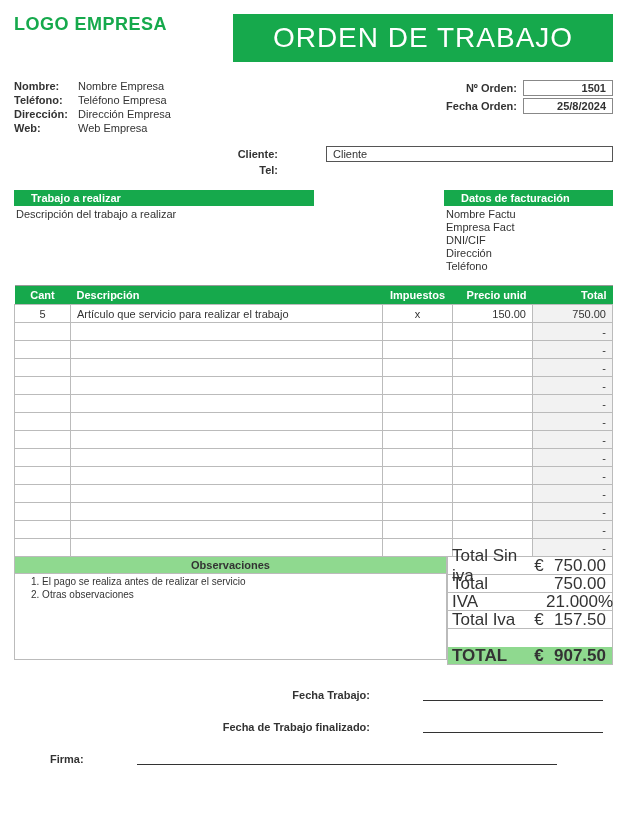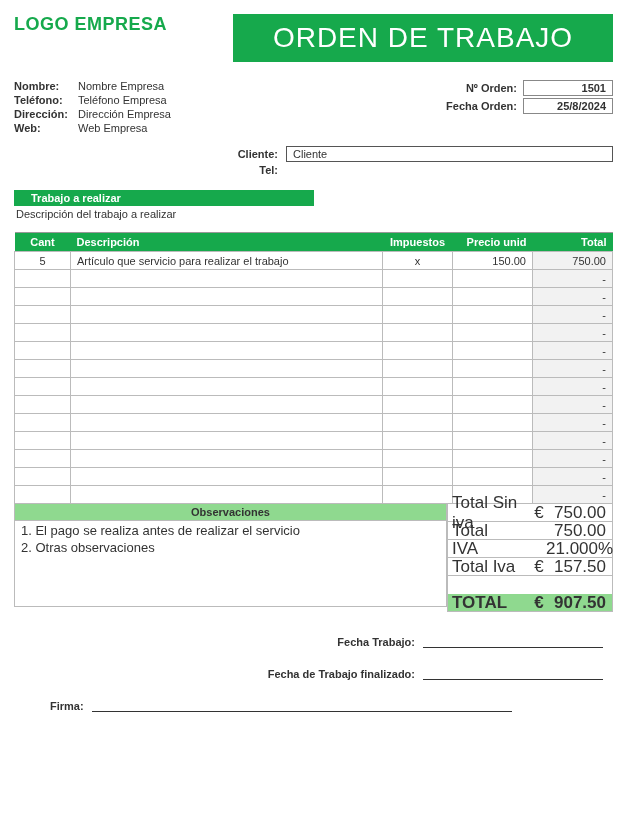--- a/index.html
+++ b/index.html
@@ -30,21 +30,21 @@
   .order-info .row { display: flex; justify-content: flex-end; align-items: center; margin-bottom: 2px; }
   .order-info .lbl { font-weight: bold; margin-right: 6px; }
   .order-info .val {
     border: 1px solid #888;
     padding: 1px 6px;
     width: 90px;
     text-align: right;
     font-weight: bold;
   }
   .client-block { margin-top: 6px; margin-bottom: 14px; }
-  .client-block .row { display: flex; align-items: center; margin-bottom: 2px; }
+  .client-block .row { display: flex; align-items: center; margin-bottom: 2px; gap: 40px; }
   .client-block .lbl { width: 272px; text-align: right; font-weight: bold; padding-right: 8px; }
   .client-box {
     border: 1px solid #555;
     padding: 1px 6px;
     flex: 1;
     min-height: 16px;
   }
   .two-col { display: flex; gap: 0; margin-bottom: 10px; }
   .left-col { width: 300px; }
   .right-col { flex: 1; margin-left: 130px; }
@@ -91,44 +91,44 @@
     background: #8fd98f;
     text-align: center;
     font-weight: bold;
     padding: 2px 0;
     border: 1px solid #bbb;
     border-top: none;
   }
   .obs-body {
     border: 1px solid #bbb;
     border-top: none;
-    padding: 2px 6px;
+    padding: 2px 16px;
     height: 86px;
-    font-size: 13px;
+    font-size: 10px;
   }
   .obs-body div { margin-bottom: 2px; }
   .totals-col { width: 166px; }
   .totals-col .trow {
     display: flex;
     border: 1px solid #bbb;
     border-top: none;
     height: 18px;
     align-items: center;
     font-size: 17px;
   }
   .totals-col .trow .tlbl { flex: 1; padding-left: 4px; }
   .totals-col .trow .tcur { width: 14px; text-align: center; }
   .totals-col .trow .tval { width: 66px; text-align: right; padding-right: 6px; }
   .totals-col .spacer { height: 18px; border-left:1px solid #bbb; border-right:1px solid #bbb; }
   .totals-col .grand {
     background: #8fd98f;
     font-weight: bold;
   }
   .sig-block { margin-top: 22px; }
-  .sig-row { display: flex; align-items: flex-end; margin-bottom: 18px; }
+  .sig-row { display: flex; align-items: flex-end; margin-bottom: 18px; gap: 45px; }
   .sig-lbl { font-weight: bold; margin-right: 8px; }
   .sig-line { border-bottom: 1px solid #333; flex: 0 0 180px; height: 14px; }
   .sig-row.right { justify-content: flex-end; padding-right: 10px; }
   .sig-row.left { justify-content: flex-start; padding-left: 36px; }
   .sig-row.left .sig-line { flex: 0 0 420px; }
 </style>
 </head>
 <body>
 
 <div class="top-row">
@@ -174,20 +174,30 @@
   </div>
   <div class="row">
     <span class="lbl">Tel:</span>
   </div>
 </div>
 
 <div class="two-col">
   <div class="left-col">
     <div class="section-head">Trabajo a realizar</div>
     <div class="section-body">Descripción del trabajo a realizar</div>
+  </div>
+  <div class="right-col">
+    <div class="section-head">Datos de facturación</div>
+    <div class="section-body">
+      <div>Nombre Factu</div>
+      <div>Empresa Fact</div>
+      <div>DNI/CIF</div>
+      <div>Dirección</div>
+      <div>Teléfono</div>
+    </div>
   </div>
 </div>
 
 <table class="items">
   <thead>
     <tr>
       <th class="c-cant">Cant</th>
       <th>Descripción</th>
       <th class="c-imp">Impuestos</th>
       <th class="c-prc">Precio unid</th>

